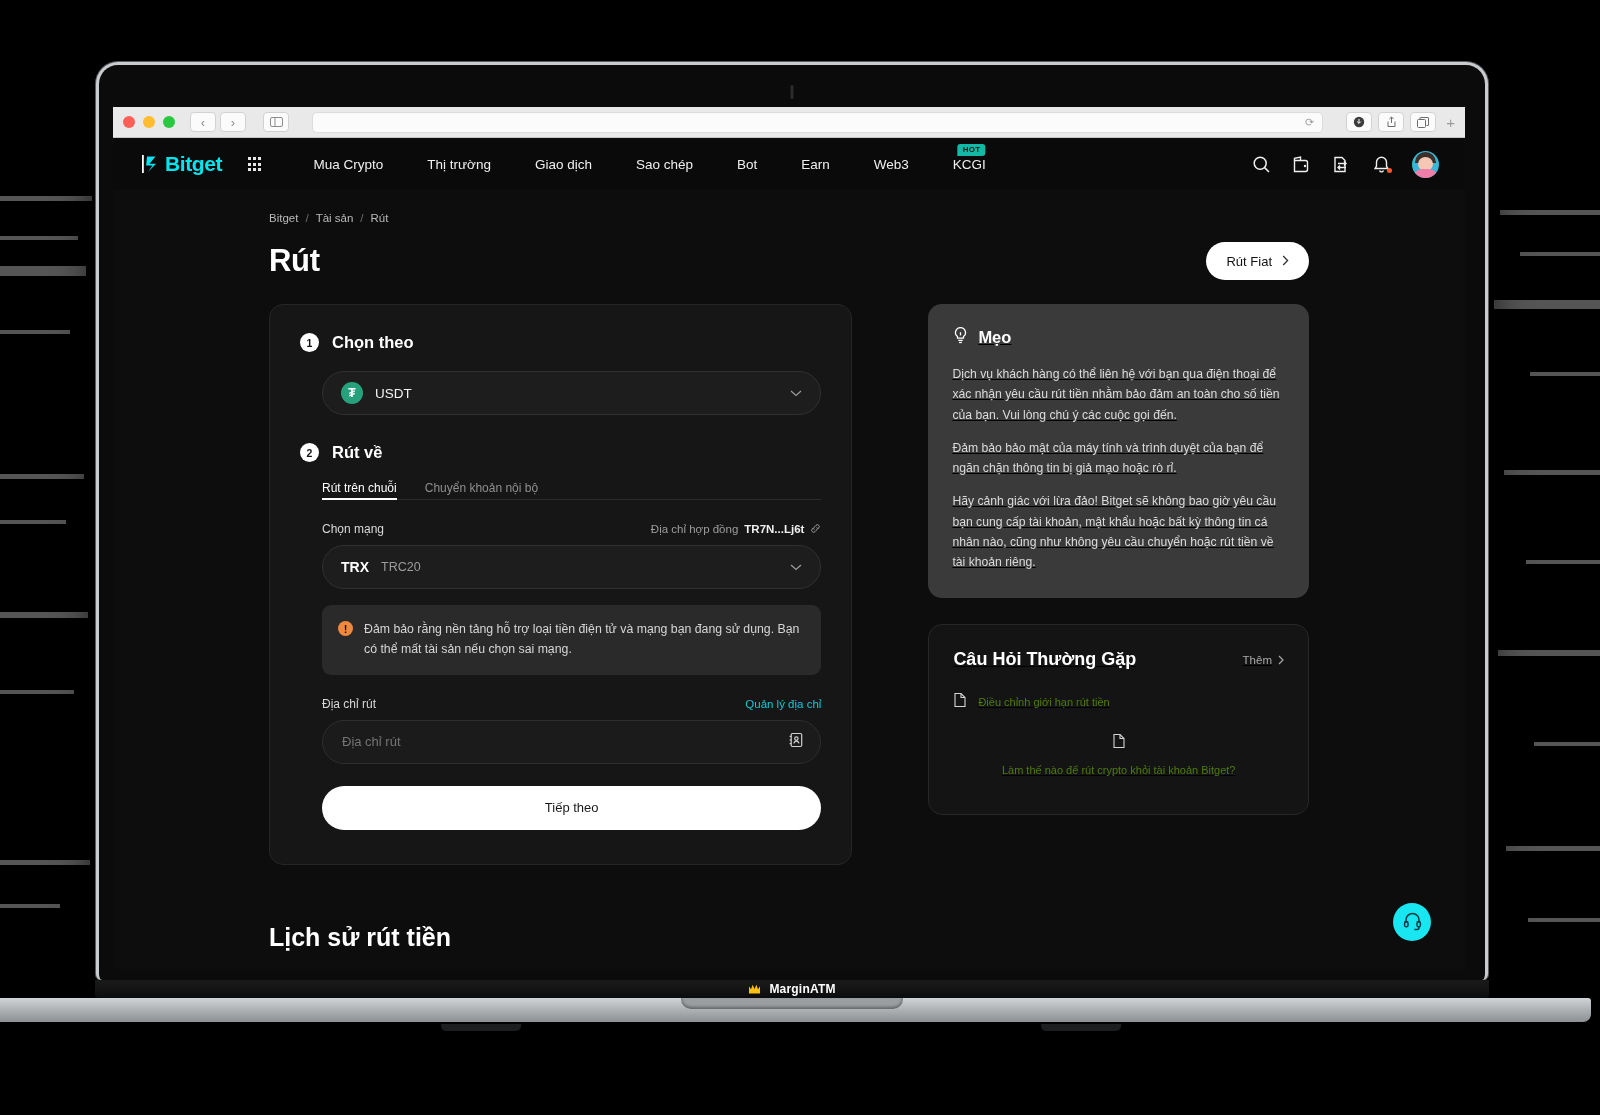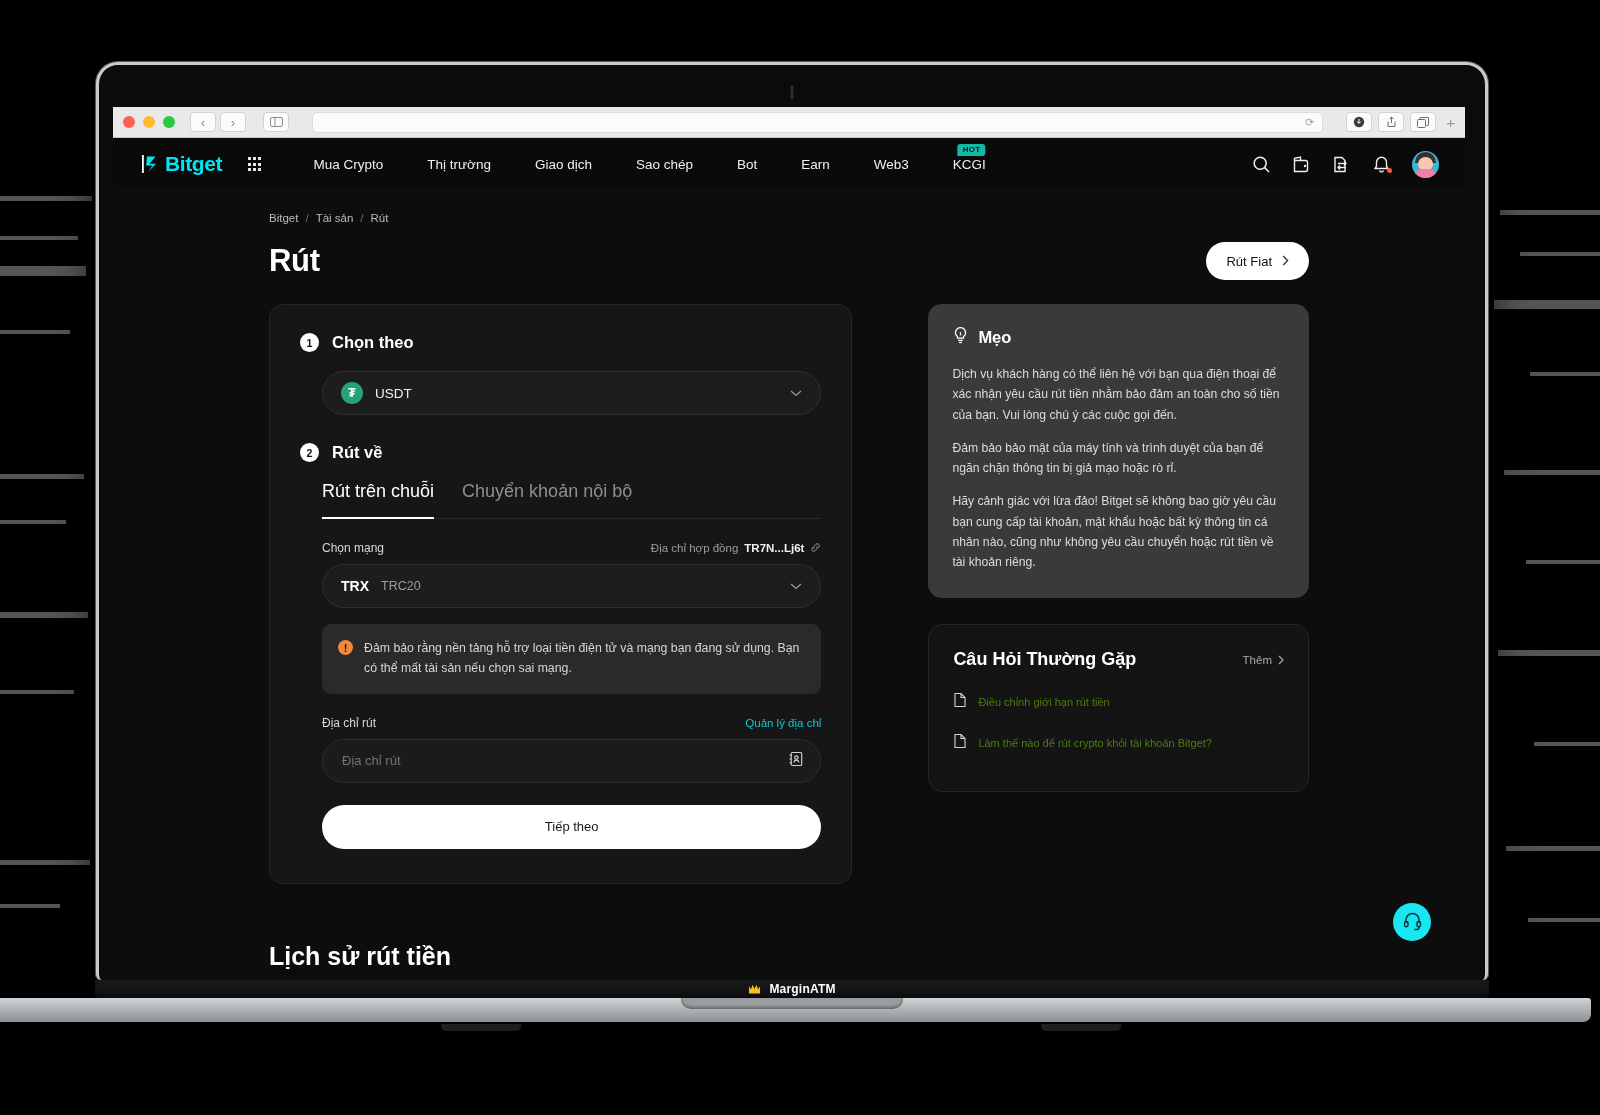--- a/index.html
+++ b/index.html
@@ -136,21 +136,21 @@
     color:#fff; font-size:12px; font-weight:bold;
   }
   .sel-label { color:#f2f2f2; font-size:13.5px; }
   .sel-net-main { color:#fff; font-size:14px; font-weight:bold; }
   .sel-net-sub { color:#9c9c9c; font-size:12.5px; }
   .chev { margin-left:auto; color:#9a9a9a; font-size:12px; }
 
   .inner { margin:0 0 0 22px; width:calc(100% - 22px); }
 
   .tabs { display:flex; gap:28px; border-bottom:1px solid #2b2b2b; margin-bottom:22px; }
-  .tab { font-size:18px; color:#8f8f8f; padding-bottom:16px; cursor:pointer; position:relative; }
+  .tab { font-size:12px; color:#8f8f8f; padding-bottom:4px; cursor:pointer; position:relative; }
   .tab.active { color:#fff; }
   .tab.active:after { content:""; position:absolute; left:0; right:0; bottom:-1px; height:2px; background:#fff; }
 
   .fieldhead { display:flex; align-items:center; justify-content:space-between; margin-bottom:9px; }
   .flabel { color:#d8d8d8; font-size:12px; }
   .fright { display:flex; align-items:center; gap:6px; font-size:11.5px; color:#9c9c9c;padding-left:30px; }
   .fright b { color:#f0f0f0; }
   .link { color:#0ecad4; font-size:11.5px; cursor:pointer; }
 
   .warn {
@@ -174,36 +174,36 @@
   }
   .inputbox input::placeholder { color:#747474; }
 
   .next-btn {
     margin:22px 0 0 22px; width:calc(100% - 22px); height:44px; background:#fff;
     border-radius:22px; color:#1a1a1a; font-size:13px;
     display:flex; align-items:center; justify-content:center; cursor:pointer;
   }
 
   
-  .rcol { width:384px; }
+  .rcol { width:384px;text-decoration:underline; }
   .tipcard { background:#3a3a3a; border-radius:14px; padding:22px 24px 26px 24px; }
   .tiphead { display:flex; align-items:center; gap:9px; margin-bottom:16px; }
   .tiptitle { color:#fff; font-size:16.5px; font-weight:bold; }
   .tiptx { color:#dcdcdc; font-size:12.2px; line-height:1.66; margin-bottom:13px; }
   .tiptx:last-child { margin-bottom:0; }
 
   .faqcard {
     background:#141414; border:1px solid #272727; border-radius:14px;
     padding:24px 24px 28px 24px; margin-top:26px;
   }
   .faqhead { display:flex; align-items:center; justify-content:space-between; margin-bottom:22px; }
   .faqtitle { color:#fff; font-size:18px; font-weight:bold; }
   .faqmore { color:#a9a9a9; font-size:11.5px; display:flex; align-items:center; gap:6px; cursor:pointer; }
   .faqrow { display:flex; align-items:center; gap:11px; margin-bottom:21px; cursor:pointer; }
-  .faqrow:last-child { margin-bottom:10px; }
+  .faqrow:last-child { margin-bottom:10px;flex-direction:column; }
   .faqtx { color:#4d7c0f; font-size:11px; }
 
   .hist { color:#fff; font-size:25px; font-weight:bold; margin-top:58px; }
 
   .support {
     position:absolute; right:34px; bottom:28px; width:38px; height:38px;
     border-radius:50%; background:#18e6f0; display:flex; align-items:center;
     justify-content:center; cursor:pointer;
   }
 

